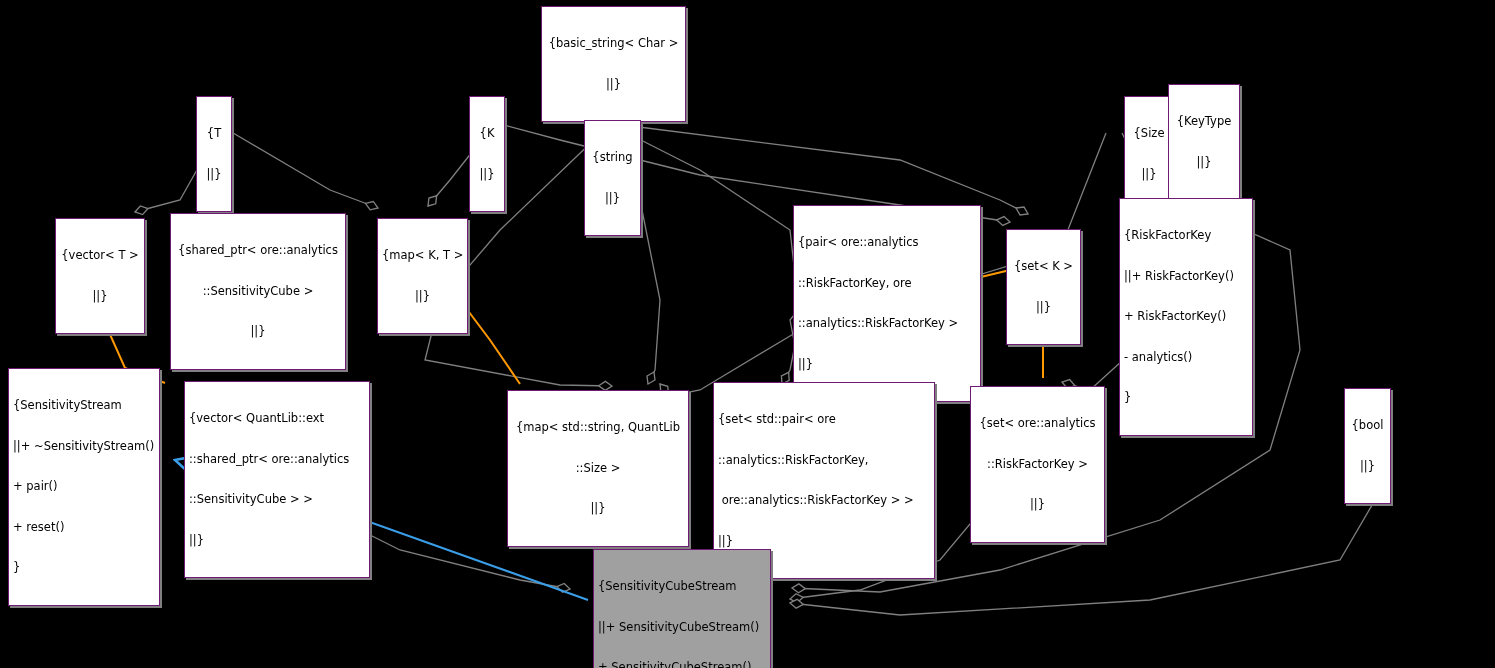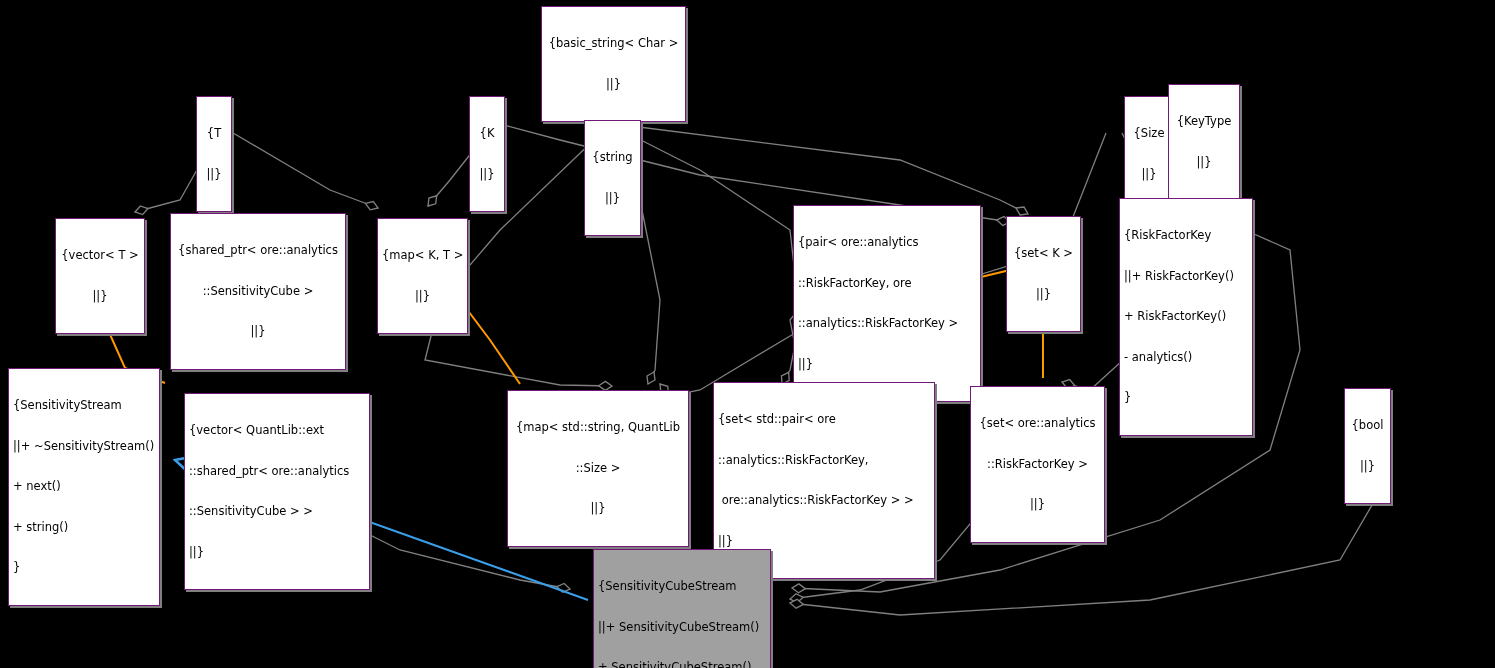--- a/index.html
+++ b/index.html
@@ -114,42 +114,42 @@
     <span class="ln">||}</span>
   </div>
 
   <div class="node lft" style="left:793px;top:205px;width:188px;">
     <span class="ln">{pair&lt; ore::analytics</span>
     <span class="ln">::RiskFactorKey, ore</span>
     <span class="ln">::analytics::RiskFactorKey &gt;</span>
     <span class="ln last">||}</span>
   </div>
 
-  <div class="node" style="left:1006px;top:216px;width:75px;">
+  <div class="node" style="left:1006px;top:229px;width:75px;">
     <span class="ln">{set&lt; K &gt;</span>
     <span class="ln">||}</span>
   </div>
 
   <div class="node lft" style="left:1119px;top:198px;width:134px;">
     <span class="ln last">{RiskFactorKey</span>
     <span class="ln">||+ RiskFactorKey()</span>
     <span class="ln">+ RiskFactorKey()</span>
     <span class="ln">- analytics()</span>
     <span class="ln last">}</span>
   </div>
 
   <div class="node lft" style="left:8px;top:368px;width:152px;">
     <span class="ln last">{SensitivityStream</span>
     <span class="ln">||+ ~SensitivityStream()</span>
-    <span class="ln">+ next()</span>
-    <span class="ln">+ string()</span>
+    <span class="ln">+ pair()</span>
+    <span class="ln">+ reset()</span>
     <span class="ln last">}</span>
   </div>
 
-  <div class="node lft" style="left:184px;top:393px;width:186px;">
+  <div class="node lft" style="left:184px;top:381px;width:186px;">
     <span class="ln">{vector&lt; QuantLib::ext</span>
     <span class="ln">::shared_ptr&lt; ore::analytics</span>
     <span class="ln last">::SensitivityCube &gt; &gt;</span>
     <span class="ln last">||}</span>
   </div>
 
   <div class="node" style="left:507px;top:390px;width:182px;">
     <span class="ln">{map&lt; std::string, QuantLib</span>
     <span class="ln">::Size &gt;</span>
     <span class="ln">||}</span>

